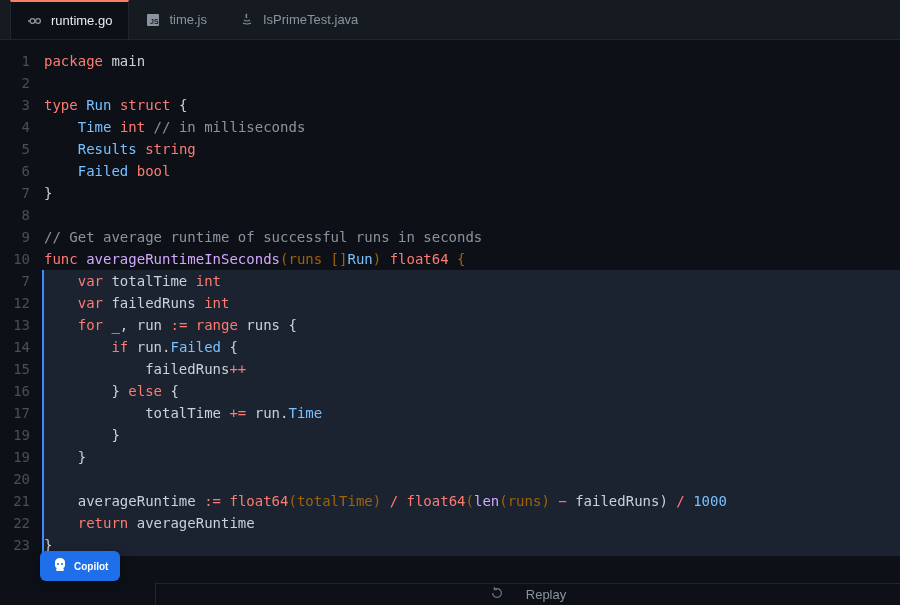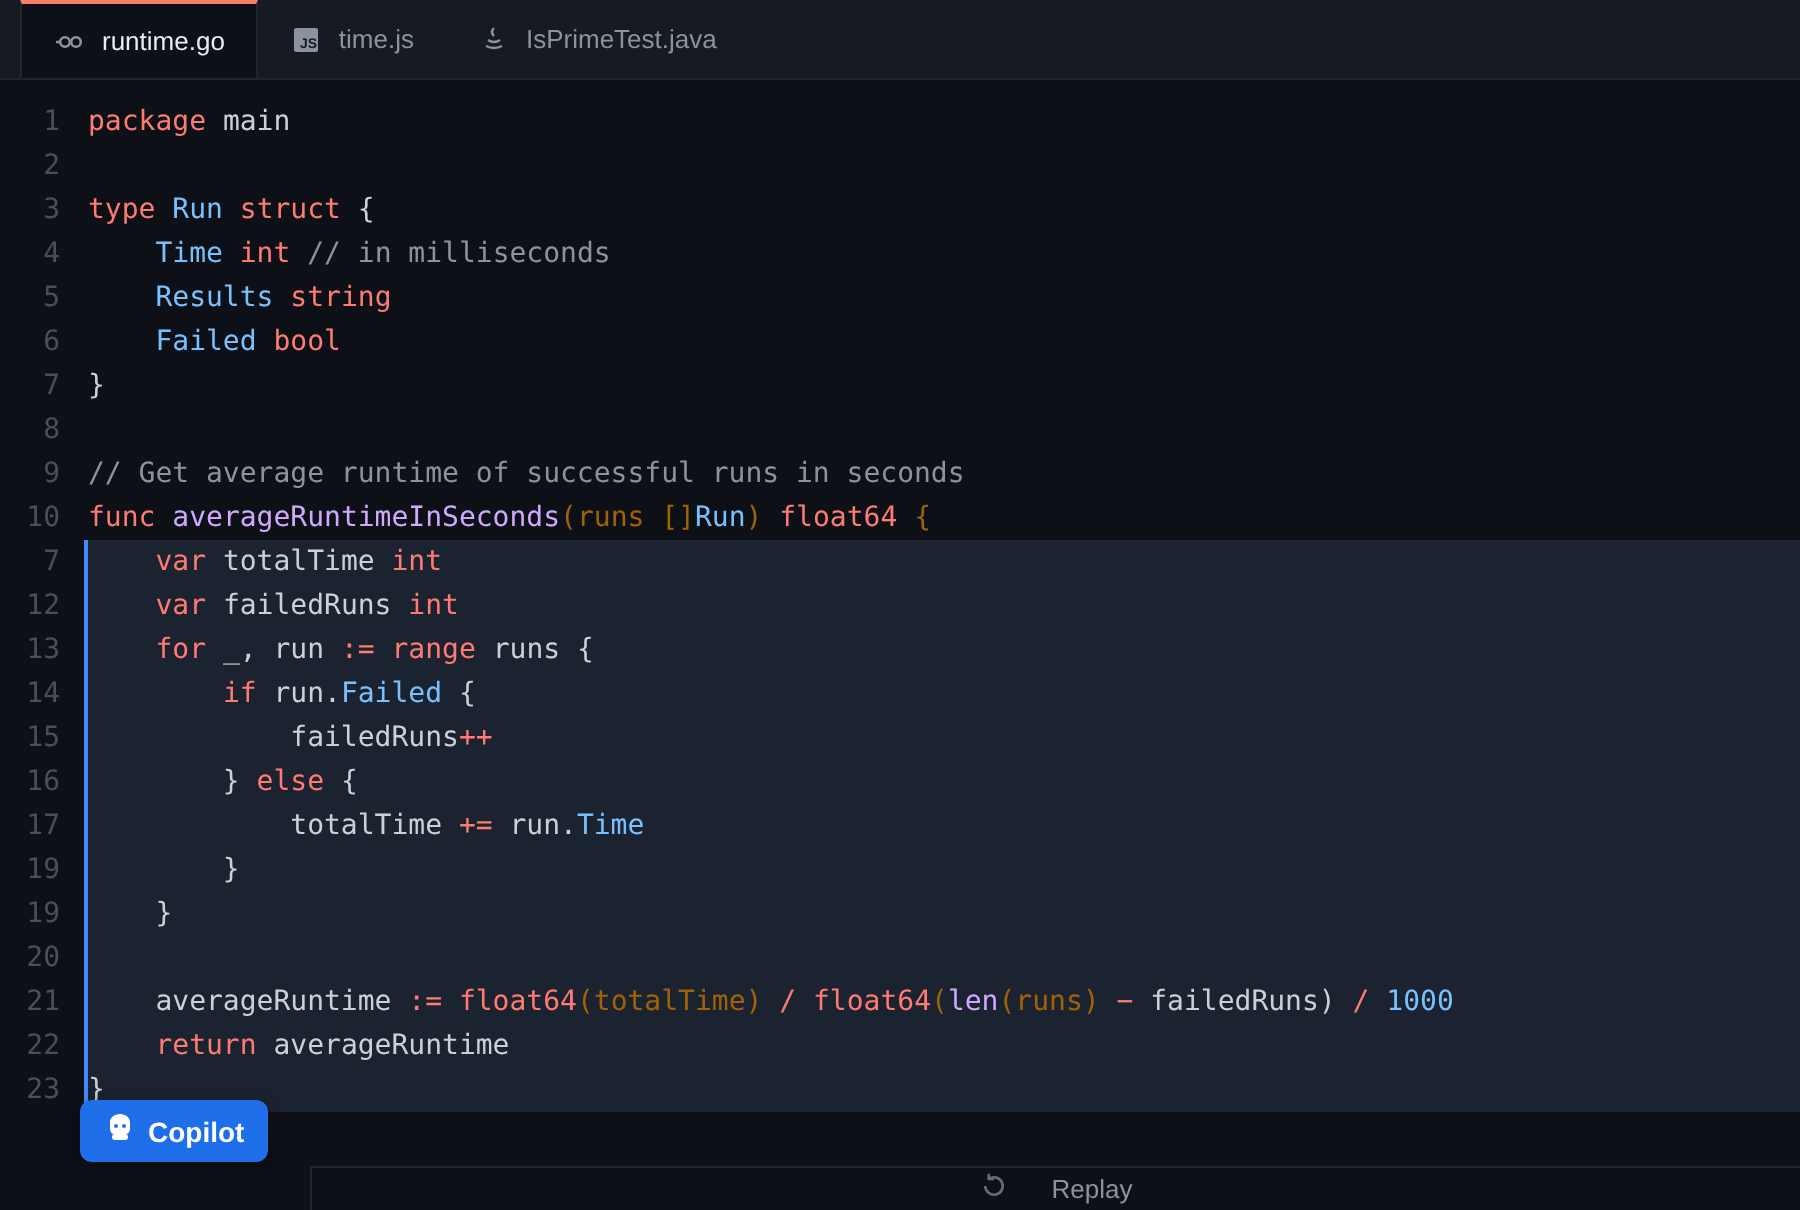--- a/index.html
+++ b/index.html
@@ -84,21 +84,21 @@
   .op { color: #ff7b72; }
   .pn { color: #a16207; }
 
   .copilot-btn {
     position: absolute;
     left: 40px;
     bottom: 24px;
     background: #1f6feb;
     color: #fff;
     font-family: -apple-system, BlinkMacSystemFont, "Segoe UI", sans-serif;
-    font-size: 14px;
+    font-size: 10px;
     font-weight: 600;
     padding: 6px 12px;
     border-radius: 6px;
     display: flex;
     align-items: center;
     gap: 6px;
     cursor: pointer;
     box-shadow: 0 2px 8px rgba(0,0,0,0.4);
   }
   .copilot-btn svg { width: 16px; height: 16px; }

